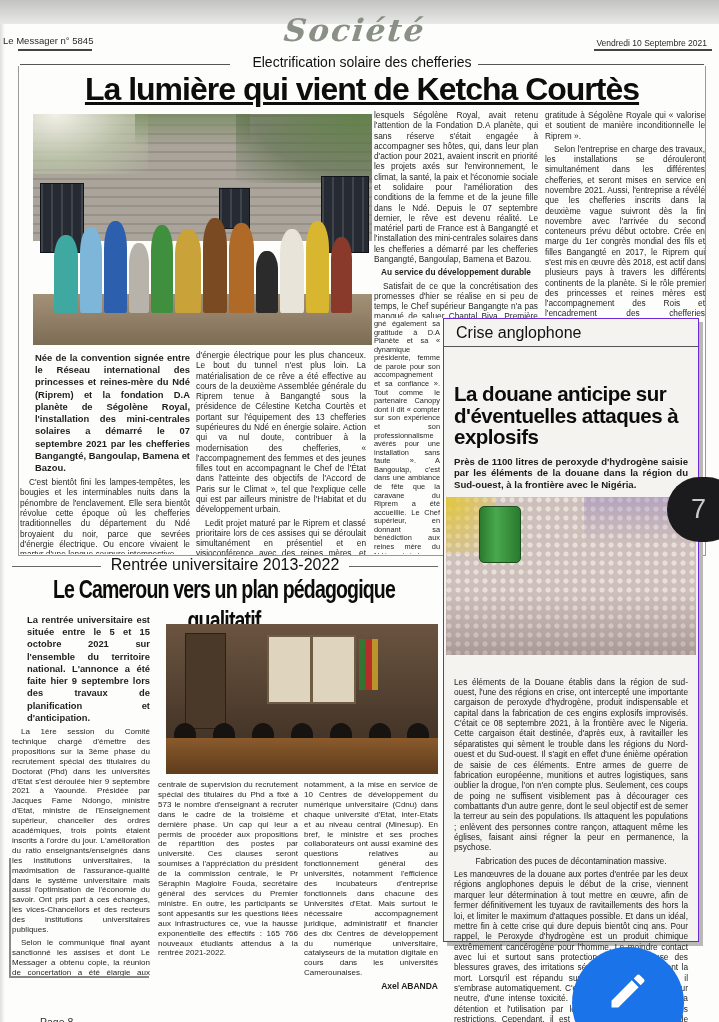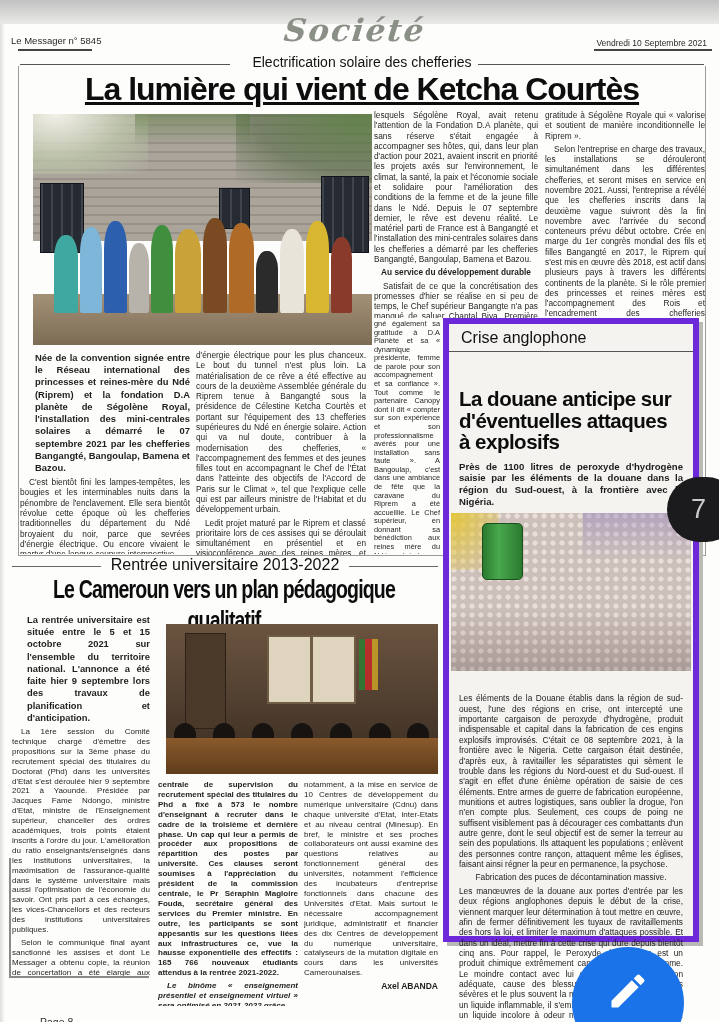--- a/index.html
+++ b/index.html
@@ -7,21 +7,21 @@
   body { font-family:"Liberation Sans", sans-serif; color:#1c1c1c; }
   .page { position:relative; width:719px; height:1022px; overflow:hidden; background:#fdfdfb; }
 
   
   .scan-top { position:absolute; left:0; top:0; width:719px; height:24px;
     background:linear-gradient(#c2c2c2,#e9e9e7); }
   .scan-left { position:absolute; left:0; top:24px; width:5px; height:998px;
     background:linear-gradient(90deg,#dedede,rgba(255,255,255,0)); }
 
   
-  .mh-left { position:absolute; left:11px; top:35px; font-size:9.5px; color:#2a2a2a; }
+  .mh-left { position:absolute; left:3px; top:35px; font-size:9.5px; color:#2a2a2a; }
   .mh-rule-l { position:absolute; left:18px; top:49px; width:74px; height:1.5px; background:#444; }
   .mh-section { position:absolute; left:260px; top:12px; width:190px; text-align:center;
     font-family:"DejaVu Serif", serif; font-style:italic; font-weight:bold;
     font-size:31px; letter-spacing:2px; color:#8b9087; transform:skewX(-6deg); }
   .mh-right { position:absolute; left:545px; top:38px; width:162px; text-align:right;
     font-size:8.5px; color:#2a2a2a; }
   .mh-rule-r { position:absolute; left:594px; top:49px; width:118px; height:1.5px; background:#444; }
 
   
   .a1-bl { position:absolute; left:18px; top:66px; width:1px; height:490px; background:#9a9a96; }
@@ -73,21 +73,21 @@
   .p3-door { position:absolute; left:7%; top:6%; width:15%; height:64%;
     background:#4a3829; border:1px solid #2c2118; }
   .p3-table { position:absolute; left:0; bottom:0; width:100%; height:24%;
     background:linear-gradient(#8a5a2c,#5f3c1c); }
   .p3-heads { position:absolute; left:0; bottom:18%; width:100%; height:30%;
     display:flex; align-items:flex-end; justify-content:space-around; }
   .p3-heads span { width:22px; height:24px; background:#171310; border-radius:50% 50% 20% 20%; }
 
   
   .crise { position:absolute; left:443px; top:318px; width:256px; height:624px;
-    background:#f4f3ef; border:6px solid #6d28d9; box-shadow:4px 4px 0 #b9b9b5; z-index:2; }
+    background:#f4f3ef; border:1px solid #6d28d9; box-shadow:4px 4px 0 #b9b9b5; z-index:2; }
   .crise-kicker { padding:5px 12px 4px; font-size:16px; color:#111;
     border-bottom:1px solid #555; }
   .crise-headline { padding:8px 10px 4px; font-size:20.5px; font-weight:bold;
     line-height:1.05; letter-spacing:-0.5px; color:#0c0c0c;margin-top:28px; }
   .crise-lead { padding:4px 10px 6px; font-weight:bold; font-size:9.6px;
     line-height:1.22; text-align:justify; }
   .photo2 { position:relative; margin:0 2px; height:158px; overflow:hidden;
     background-color:#cdbfba;
     background-image:radial-gradient(circle at 3px 3px, #e9dfda 2.2px, rgba(0,0,0,0) 3px);
     background-size:9px 9px; }
@@ -233,23 +233,22 @@
         <span></span>
         <span></span>
         <span></span>
         <span></span>
         <span></span>
         <span></span>
       </div>
     <div class="p3-table"></div>
   </div>
 
-  <div class="col" style="left:158px;top:780px;width:140px;height:226px;font-size:8px;font-weight:bold;">
+  <div class="col" style="left:158px;top:780px;width:140px;height:226px;font-size:8px;">
     <p>centrale de supervision du recrutement spécial des titulaires du Phd a fixé à 573 le nombre d'enseignant à recruter dans le cadre de la troisième et dernière phase. Un cap qui leur a permis de procéder aux propositions de répartition des postes par université. Ces clauses seront soumises à l'appréciation du président de la commission centrale, le Pr Séraphin Magloire Fouda, secrétaire général des services du Premier ministre. En outre, les participants se sont appesantis sur les questions liées aux infrastructures ce, vue la hausse exponentielle des effectifs : 165 766 nouveaux étudiants attendus à la rentrée 2021-2022.</p>
-    <p class="ind" style="font-style:italic;">Le binôme « enseignement présentiel et enseignement virtuel » sera optimisé en 2021-2022 grâce,</p>
   </div>
   <div class="col" style="left:304px;top:780px;width:134px;height:226px;font-size:8px;">
     <p>notamment, à la mise en service de 10 Centres de développement du numérique universitaire (Cdnu) dans chaque université d'Etat, inter-Etats et au niveau central (Minesup). En bref, le ministre et ses proches collaborateurs ont aussi examiné des questions relatives au fonctionnement général des universités, notamment l'efficience des incubateurs d'entreprise fonctionnels dans chacune des Universités d'Etat. Mais surtout le nécessaire accompagnement juridique, administratif et financier des dix Centres de développement du numérique universitaire, catalyseurs de la mutation digitale en cours dans les universités Camerounaises.</p>
     <div class="byline">Axel ABANDA</div>
   </div>
 
   <div class="r-shadow-v"></div>
   <div class="r-shadow-h"></div>
 
   <div class="footer-page">Page 8</div>

